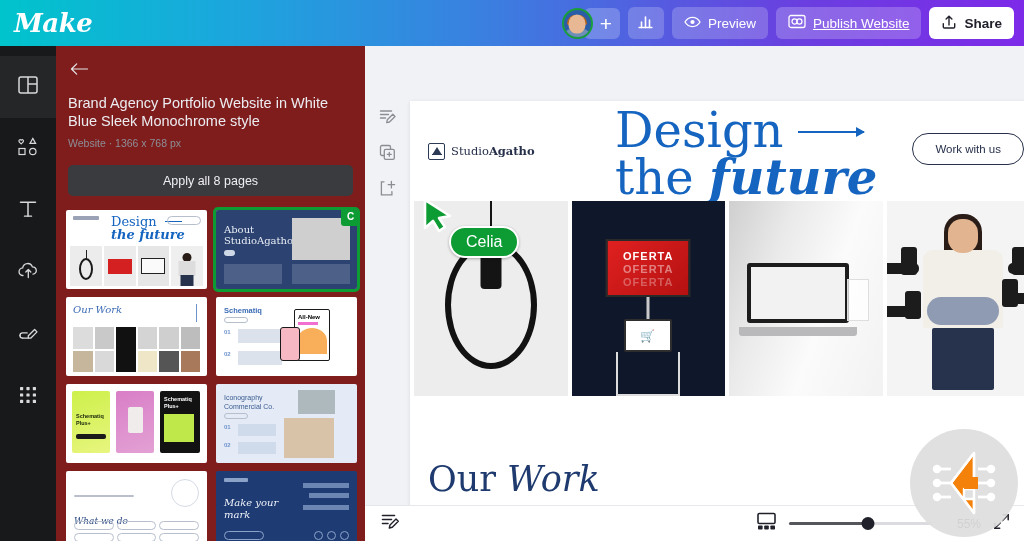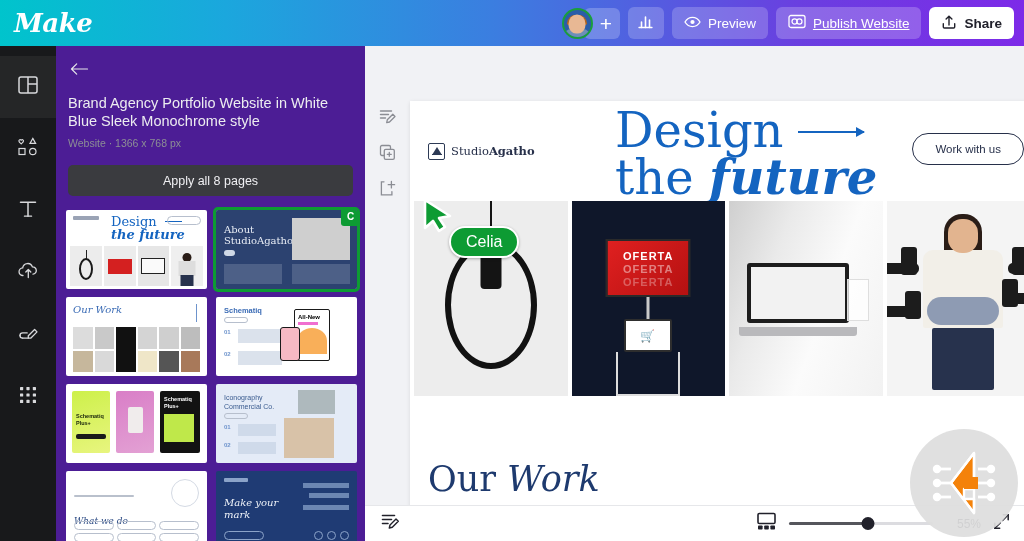--- a/index.html
+++ b/index.html
@@ -73,21 +73,21 @@
   .rail-item {
     width: 56px; height: 62px;
     display: flex; align-items: center; justify-content: center;
     color: #d8d9dc;
   }
   .rail-item.active { background: #252627; }
 
   
   .panel {
     position: absolute; top: 46px; left: 56px; width: 309px; height: 495px;
-    background: #4c1d95; overflow: hidden;
+    background: #7f1d1d; overflow: hidden;
   }
   .panel-back {
     margin: 10px 0 0 14px; width: 28px; height: 26px;
     display: flex; align-items: center; color: #e6e7ea;
     font-size: 19px; line-height: 1;
   }
   .panel-title {
     margin: 12px 12px 0 12px; color: #ececf0;
     font-size: 14.5px; line-height: 18px; font-weight: 400;
   }

